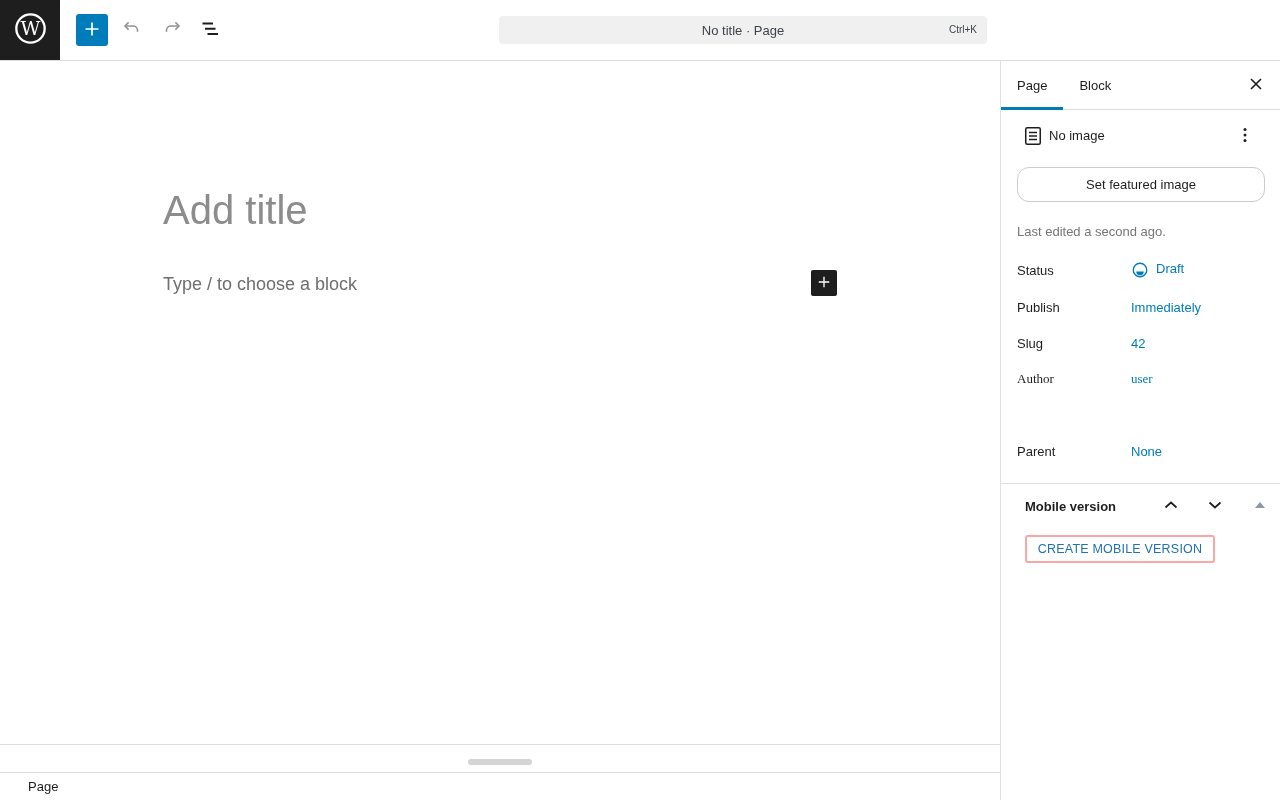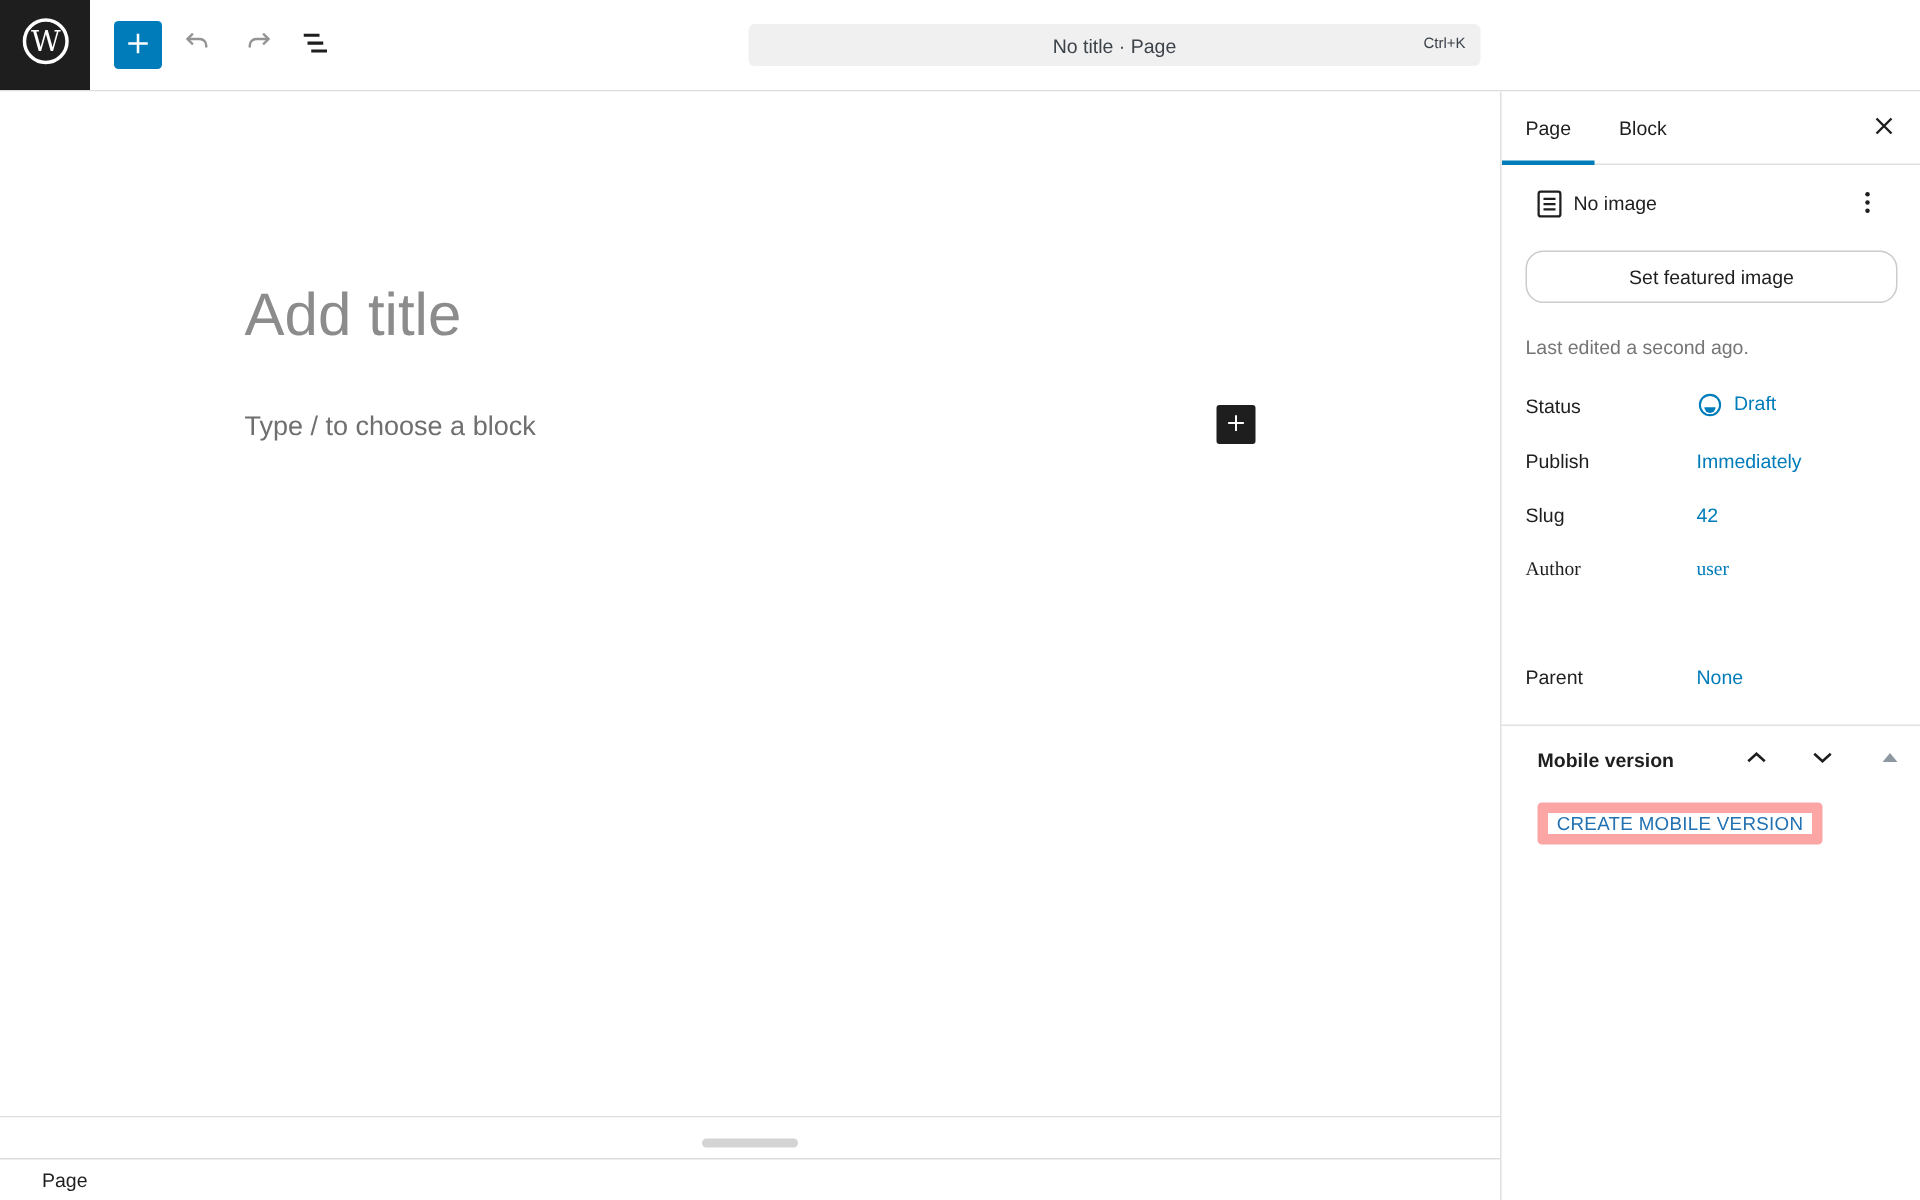--- a/index.html
+++ b/index.html
@@ -123,21 +123,21 @@
   .mobile-title { position: absolute; left: 24px; top: 438px; font-size: 13px; line-height: 15px; font-weight: bold; color: #1e1e1e; }
   .move-up-btn { left: 158px; top: 433px; width: 24px; height: 24px; }
   .move-down-btn { left: 202px; top: 433px; width: 24px; height: 24px; }
   .toggle-indicator {
     position: absolute; left: 254px; top: 441px; width: 0; height: 0;
     border-left: 5px solid transparent; border-right: 5px solid transparent;
     border-bottom: 6px solid #8f98a1; cursor: pointer;
   }
   .create-mobile-btn {
     position: absolute; left: 24px; top: 474px; width: 190px; height: 28px;
-    background: #fff; border: 7px solid #fca5a5; border-radius: 3px;
+    background: #fff; border: 2px solid #fca5a5; border-radius: 3px;
     color: #2271b1; font-size: 12.5px; letter-spacing: 0.2px;
     font-family: "Liberation Sans", sans-serif; cursor: pointer; padding: 0;
   }
 </style>
 </head>
 <body>
 
 <div id="app">
 
   <div class="topbar">

